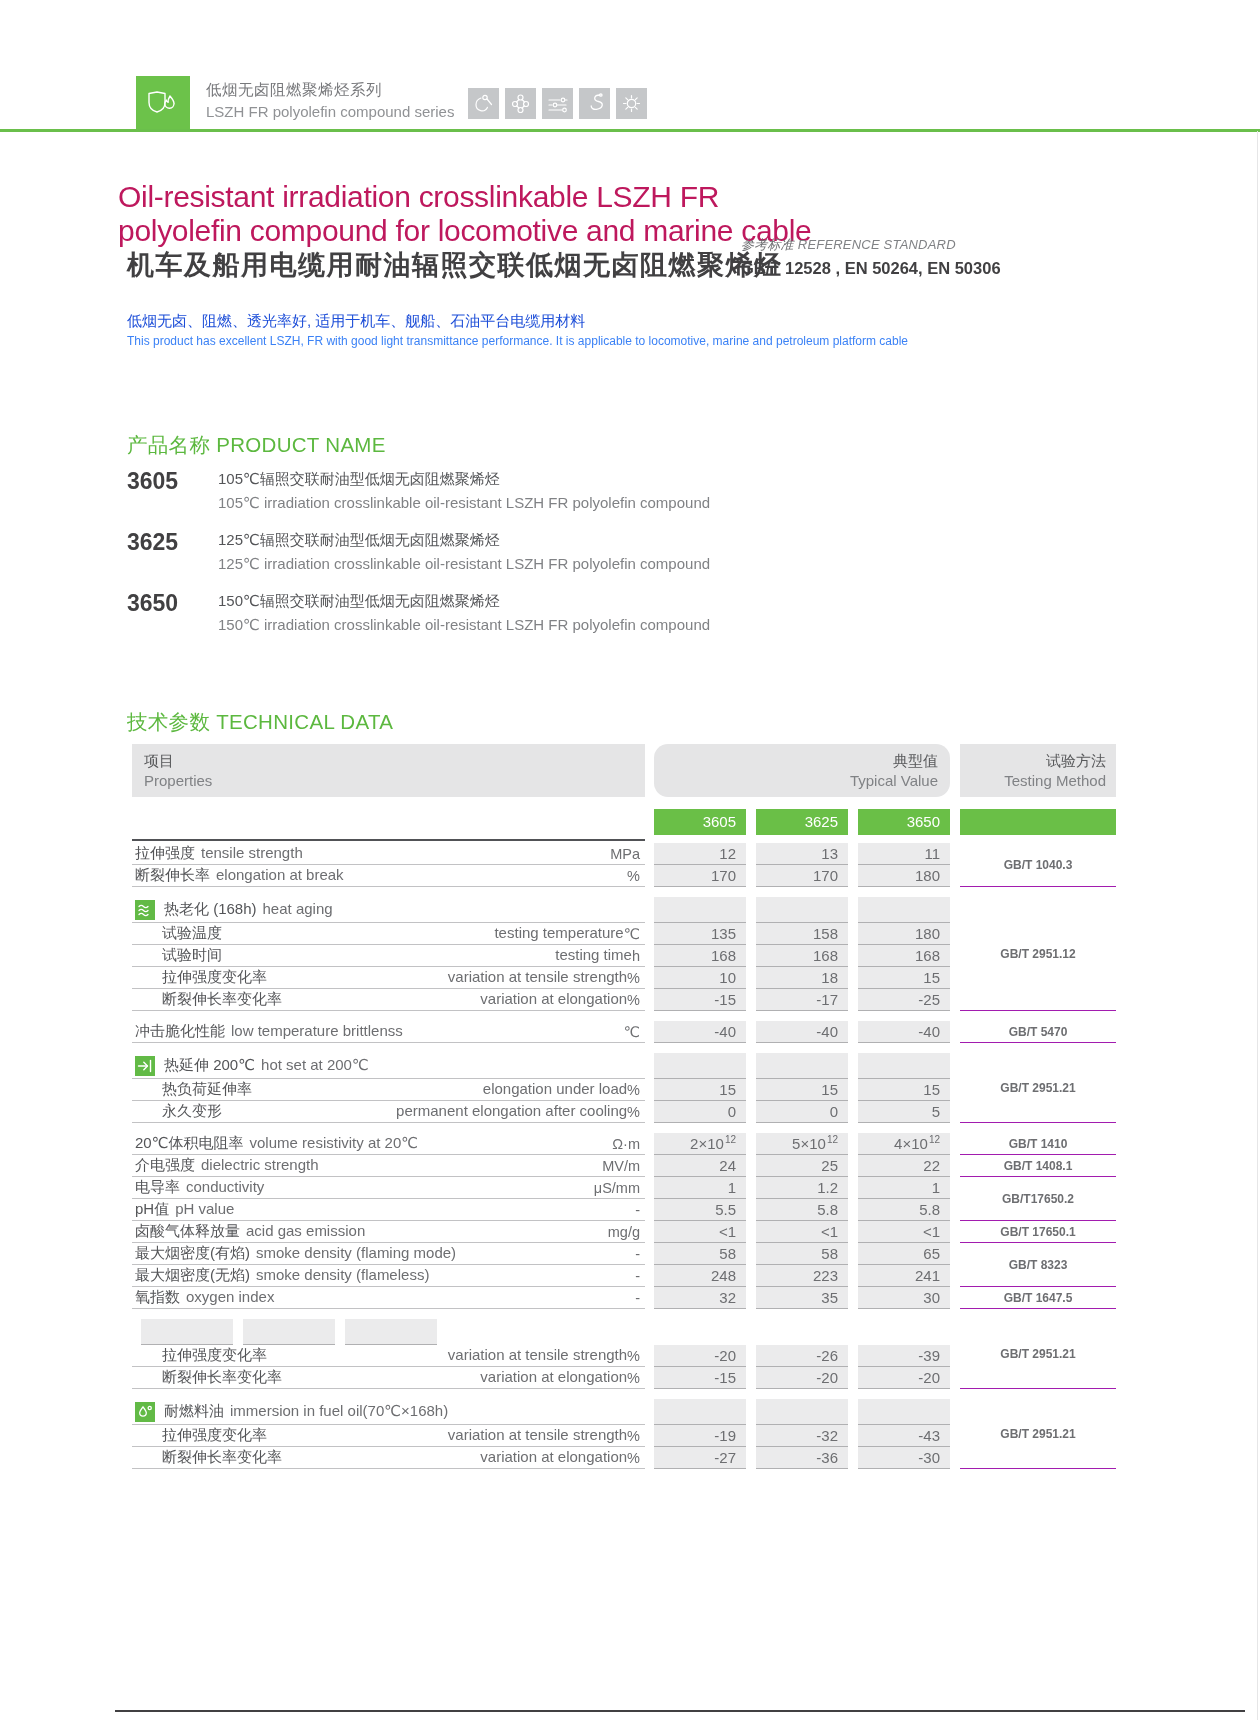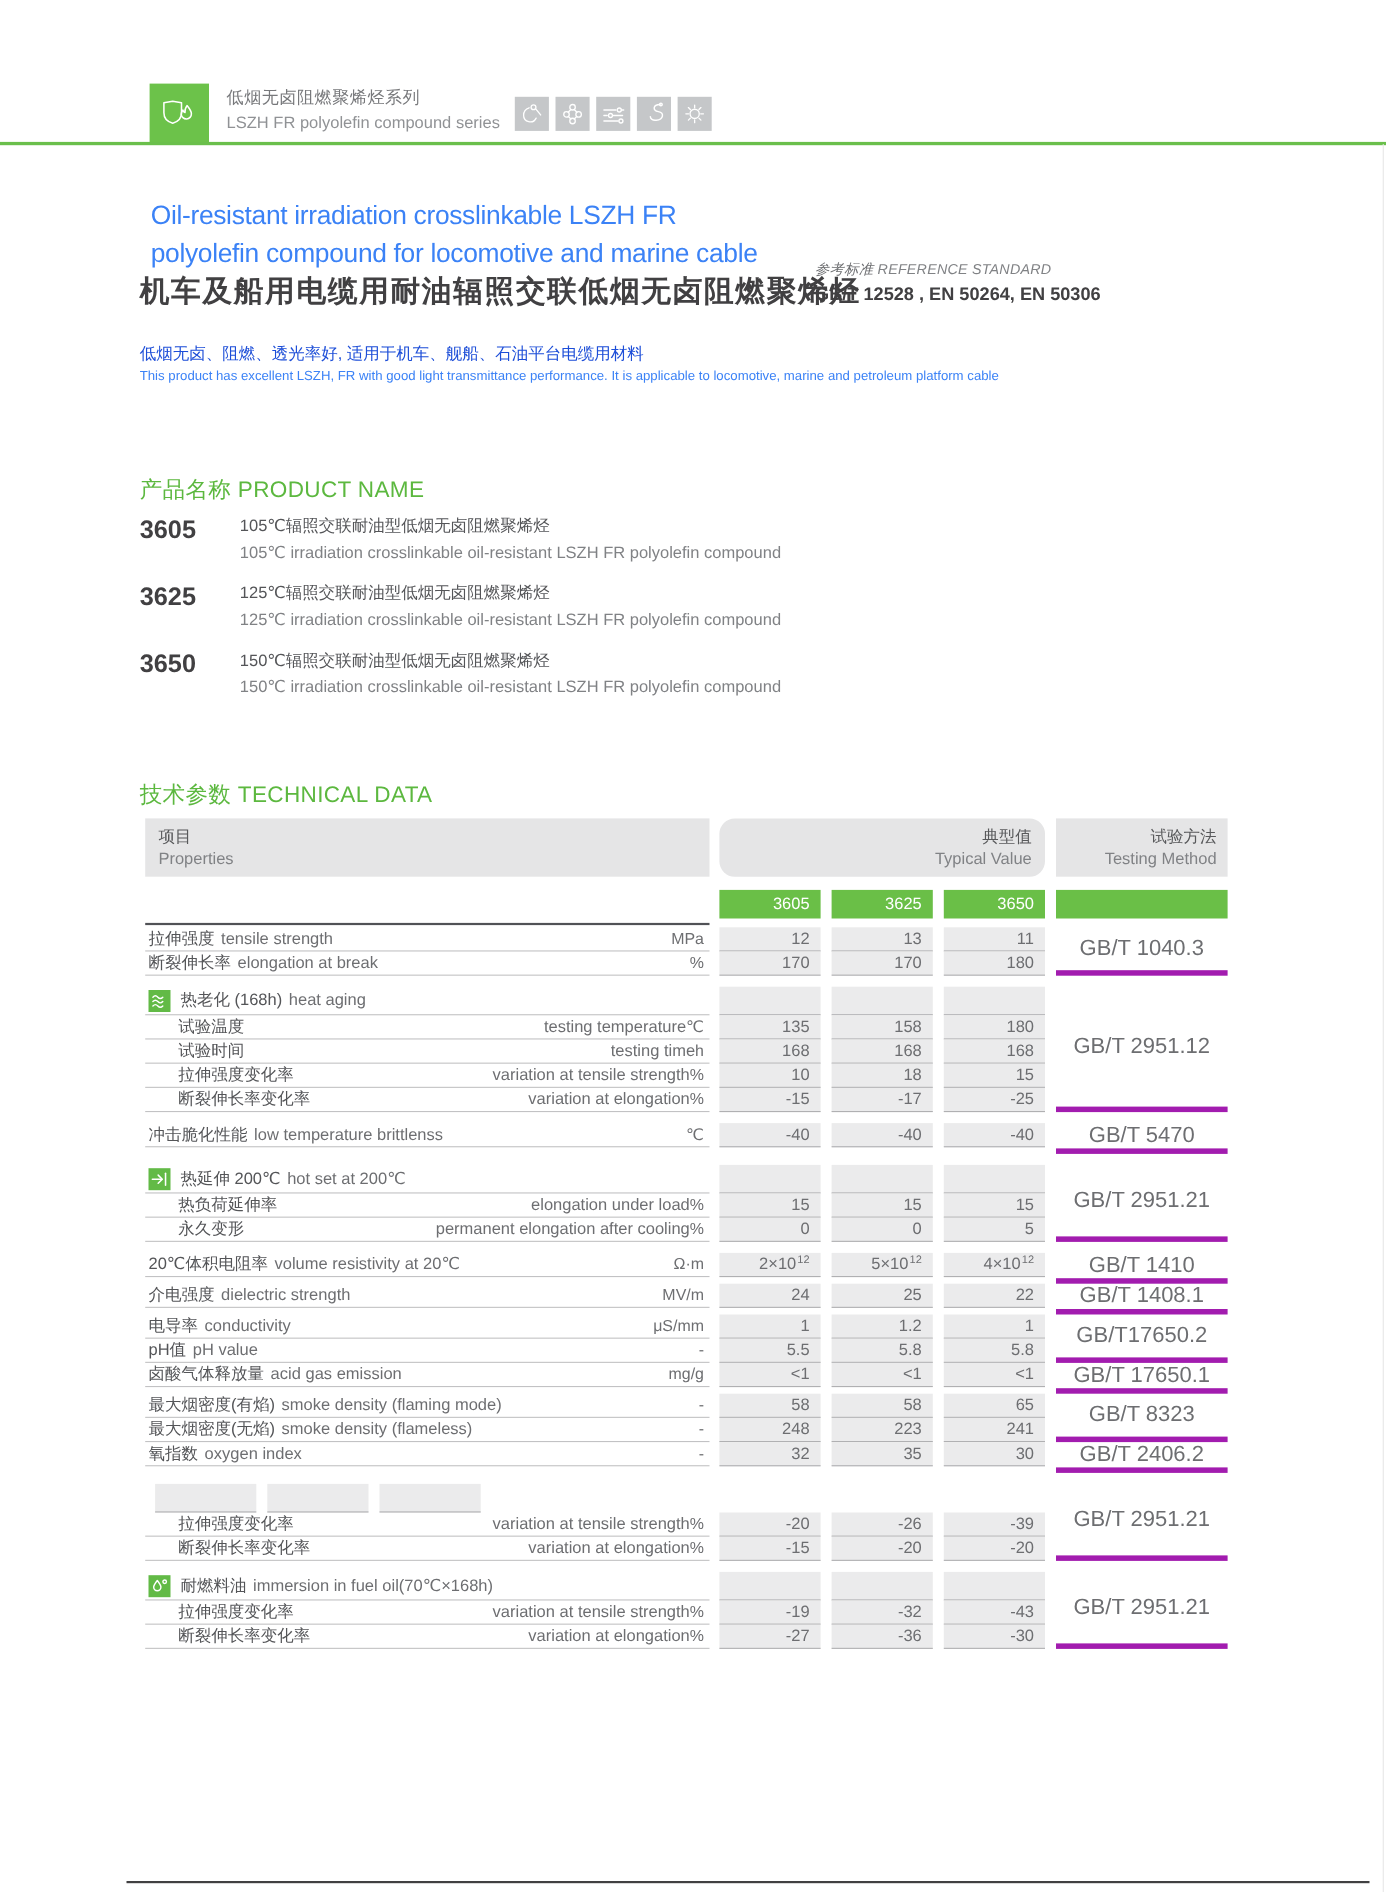--- a/index.html
+++ b/index.html
@@ -14,21 +14,21 @@
     display:flex;align-items:center;justify-content:center;}
   .series{position:absolute;left:206px;top:79px;line-height:1.45;}
   .series-zh{font-size:15.5px;color:#77787b;letter-spacing:.5px;}
   .series-en{font-size:15px;color:#909295;}
   .hicons{position:absolute;left:468px;top:88px;display:flex;gap:6px;}
   .hicon{width:31px;height:31px;background:#c5c7c9;display:flex;align-items:center;justify-content:center;}
   .right-line{position:absolute;right:2px;top:131px;width:1px;height:1589px;background:#e6e6e7;}
   .bottom-line{position:absolute;left:115px;top:1710px;width:1130px;height:2px;background:#414042;}
 
   
-  .title-en{position:absolute;left:137px;top:180px;font-size:24px;line-height:34px;color:#3b82f6;letter-spacing:-.3px;}
+  .title-en{position:absolute;left:118px;top:180px;font-size:30px;line-height:34px;color:#be185d;letter-spacing:-.3px;}
   .title-zh{position:absolute;left:127px;top:247px;font-size:27px;font-weight:700;color:#414042;letter-spacing:1.5px;}
   .ref{position:absolute;left:741px;top:236px;}
   .ref-labels{font-size:13px;color:#6d6e71;letter-spacing:.2px;font-style:italic;}
   .ref-label-en{color:#808285;margin-left:4px;}
   .ref-value{margin-top:5px;font-size:16.5px;font-weight:700;color:#414042;}
 
   
   .desc{position:absolute;left:127px;top:312px;width:893px;}
   .desc-zh{font-size:15px;color:#1d4ed8;}
   .desc-en{font-size:12px;color:#3b82f6;line-height:21px;}
@@ -60,23 +60,23 @@
   .grow .spacer{width:522px;}
   .gcell{width:92px;margin-right:10px;background:#6abf47;color:#fff;font-size:15px;
     box-sizing:border-box;text-align:right;padding-right:10px;line-height:26px;}
   .gbar{width:156px;background:#6abf47;}
   .thickline{width:513px;height:0;border-top:2px solid #515256;margin-top:4px;}
 
   .groups{margin-top:2px;}
   .tgroup{display:flex;align-items:stretch;}
   .tgroup.gap{margin-top:10px;}
   .g-rows{width:818px;}
-  .g-method{width:156px;margin-left:10px;border-bottom:5px solid #a21caf;
+  .g-method{width:156px;margin-left:10px;border-bottom:1px solid #a21caf;
     display:flex;align-items:center;justify-content:center;
-    font-size:20px;color:#6d6e71;text-align:center;}
+    font-size:12px;color:#6d6e71;text-align:center;font-weight:bold;}
   .trow{display:flex;height:22px;}
   .trow.section{height:26px;}
   .p-cell{width:513px;box-sizing:border-box;border-bottom:1px solid #c2c2c4;
     display:flex;align-items:center;padding-left:3px;}
   .labels{flex:1;display:flex;align-items:baseline;white-space:nowrap;overflow:hidden;}
   .sub .labels{padding-left:27px;justify-content:space-between;}
   .lz{font-size:15px;color:#545558;}
   .le{font-size:15px;color:#6d6e71;margin-left:6px;}
   .le.tight{margin-left:0;}
   .unit{font-size:14.5px;color:#6d6e71;padding-right:5px;}
@@ -515,21 +515,21 @@
                 <span class="lz">氧指数</span>
                 <span class="le">oxygen index</span>
               </div>
               <span class="unit">-</span>
             </div>
             <div class="v-cell first">32</div>
             <div class="v-cell">35</div>
             <div class="v-cell">30</div>
           </div>
         </div>
-        <div class="g-method">GB/T 2406.2</div>
+        <div class="g-method">GB/T 1647.5</div>
       </div>
       <div class="tgroup gap">
         <div class="g-rows">
           <div class="trow section">
             <div class="v-cell first"></div>
             <div class="v-cell"></div>
             <div class="v-cell"></div>
           </div>
           <div class="trow sub">
             <div class="p-cell">

